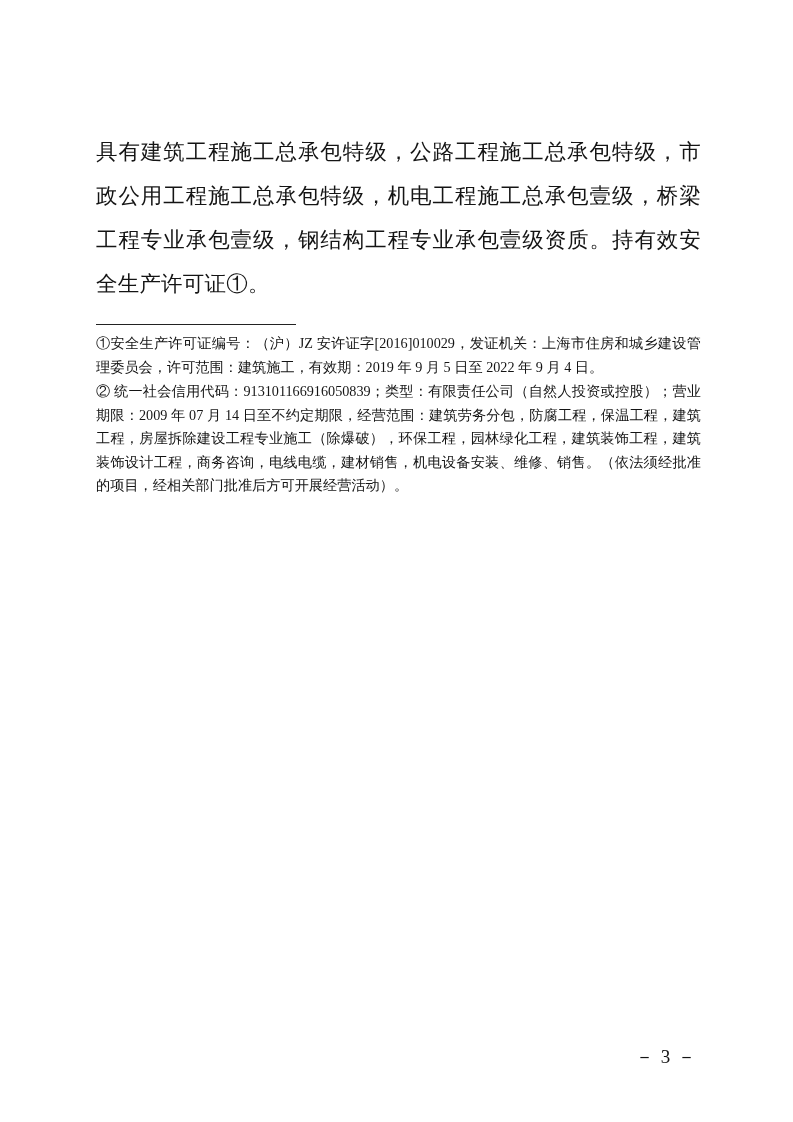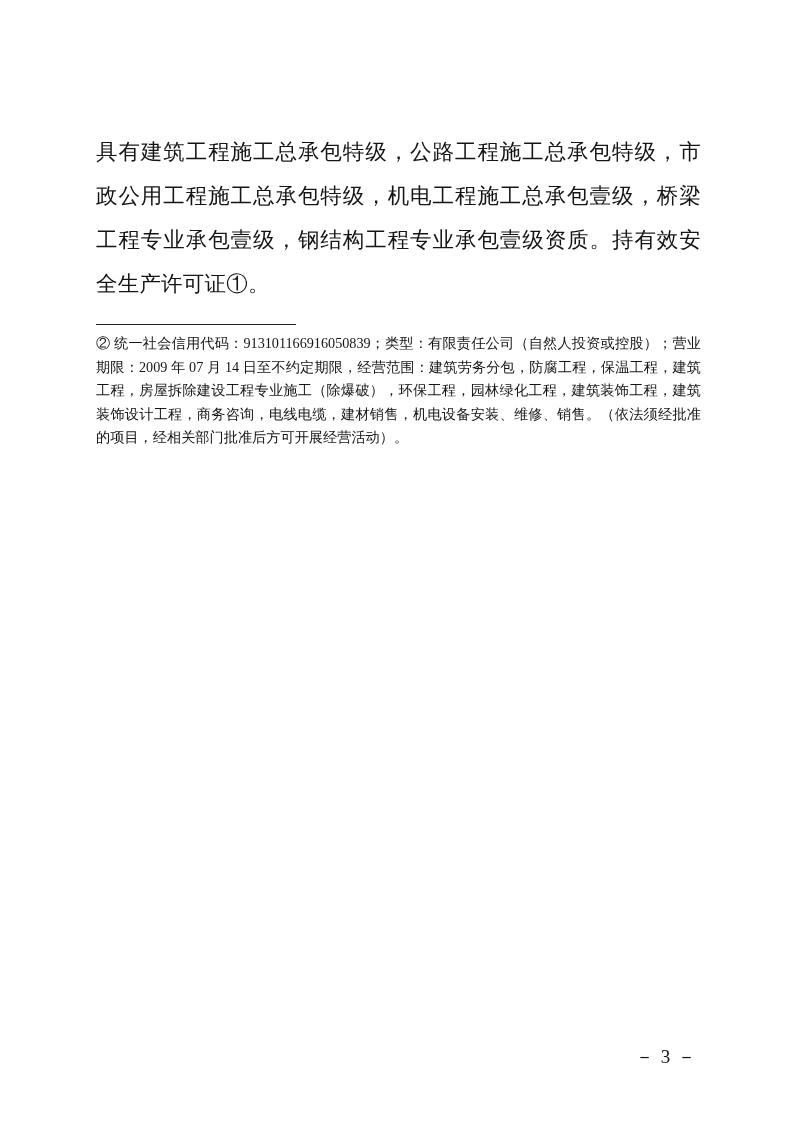--- a/index.html
+++ b/index.html
@@ -70,18 +70,19 @@
 
 <div class="page">
 
   <div class="body-text">
     <p>具有建筑工程施工总承包特级，公路工程施工总承包特级，市政公用工程施工总承包特级，机电工程施工总承包壹级，桥梁工程专业承包壹级，钢结构工程专业承包壹级资质。持有效安全生产许可证①。</p>
   </div>
 
   <div class="footnote-sep"></div>
 
   <div class="footnotes">
+    <p>①安全生产许可证编号：（沪）JZ 安许证字[2016]010029，发证机关：上海市住房和城乡建设管理委员会，许可范围：建筑施工，有效期：2019 年 9 月 5 日至 2022 年 9 月 4 日。</p>
     <p>② 统一社会信用代码：913101166916050839；类型：有限责任公司（自然人投资或控股）；营业期限：2009 年 07 月 14 日至不约定期限，经营范围：建筑劳务分包，防腐工程，保温工程，建筑工程，房屋拆除建设工程专业施工（除爆破），环保工程，园林绿化工程，建筑装饰工程，建筑装饰设计工程，商务咨询，电线电缆，建材销售，机电设备安装、维修、销售。（依法须经批准的项目，经相关部门批准后方可开展经营活动）。</p>
   </div>
 
   <div class="page-number">－ 3 －</div>
 
 </div>
 
 </body></html>

